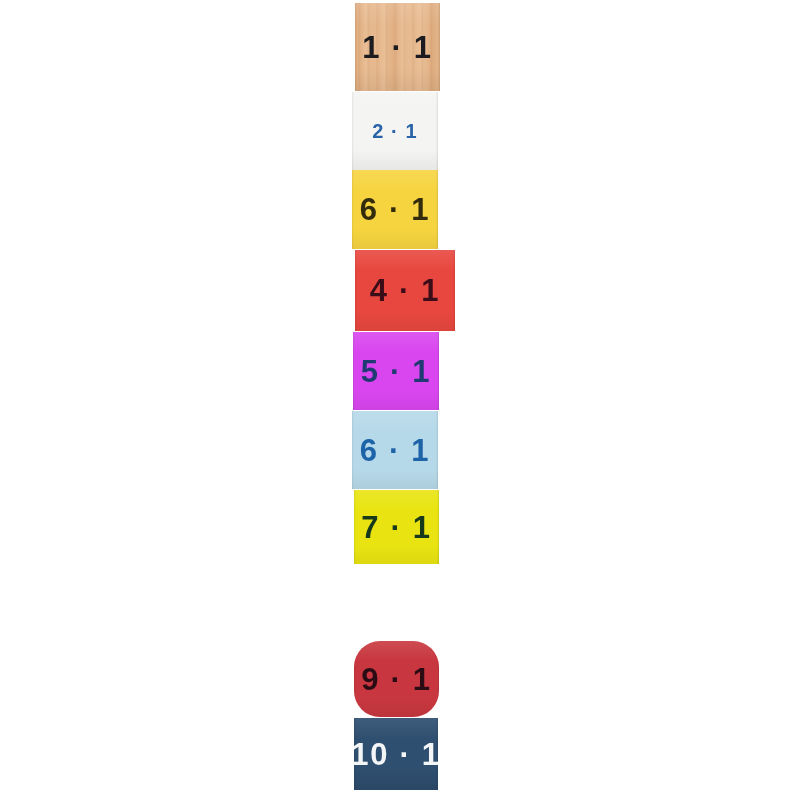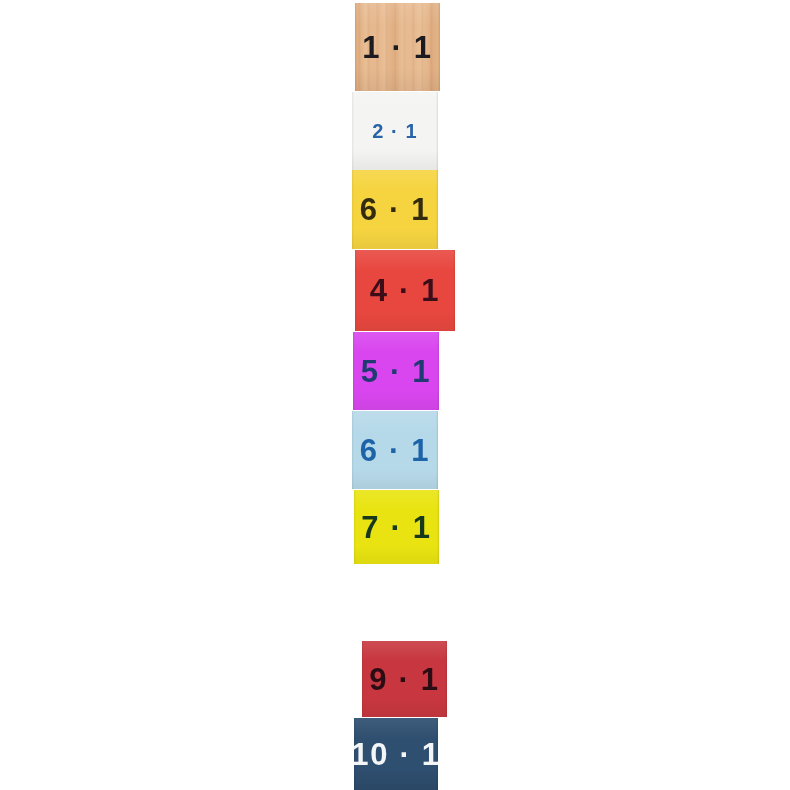--- a/index.html
+++ b/index.html
@@ -142,21 +142,21 @@
       <div class="edge-l"></div>
       <div class="edge-r"></div>
       <span class="block-label" style="color: rgb(29, 99, 168); font-size: 31px; position: relative; z-index: 3;">6 · 1</span>
     </div>
     <div class="block" style="left: 354px; top: 490px; width: 85px; height: 74px; background: rgb(233, 228, 17);">
       <div class="sheen light"></div>
       <div class="edge-l"></div>
       <div class="edge-r"></div>
       <span class="block-label" style="color: rgb(22, 57, 28); font-size: 31px; position: relative; z-index: 3;">7 · 1</span>
     </div>
-    <div class="block" style="left: 362px; top: 641px; width: 85px; height: 76px; background: rgb(200, 55, 63);">
+    <div class="block" style="left: 354px; top: 641px; width: 85px; height: 76px; background: rgb(200, 55, 63); border-radius: 26px;">
       <div class="sheen light"></div>
       <div class="edge-l"></div>
       <div class="edge-r"></div>
       <span class="block-label" style="color: rgb(43, 12, 20); font-size: 31px; position: relative; z-index: 3;">9 · 1</span>
     </div>
     <div class="block" style="left: 354px; top: 718px; width: 84px; height: 72px; background: rgb(47, 79, 112);">
       <div class="sheen dark"></div>
       <div class="edge-l"></div>
       <div class="edge-r"></div>
       <span class="block-label" style="color: rgb(243, 245, 247); font-size: 31px; position: relative; z-index: 3;">10 · 1</span>

